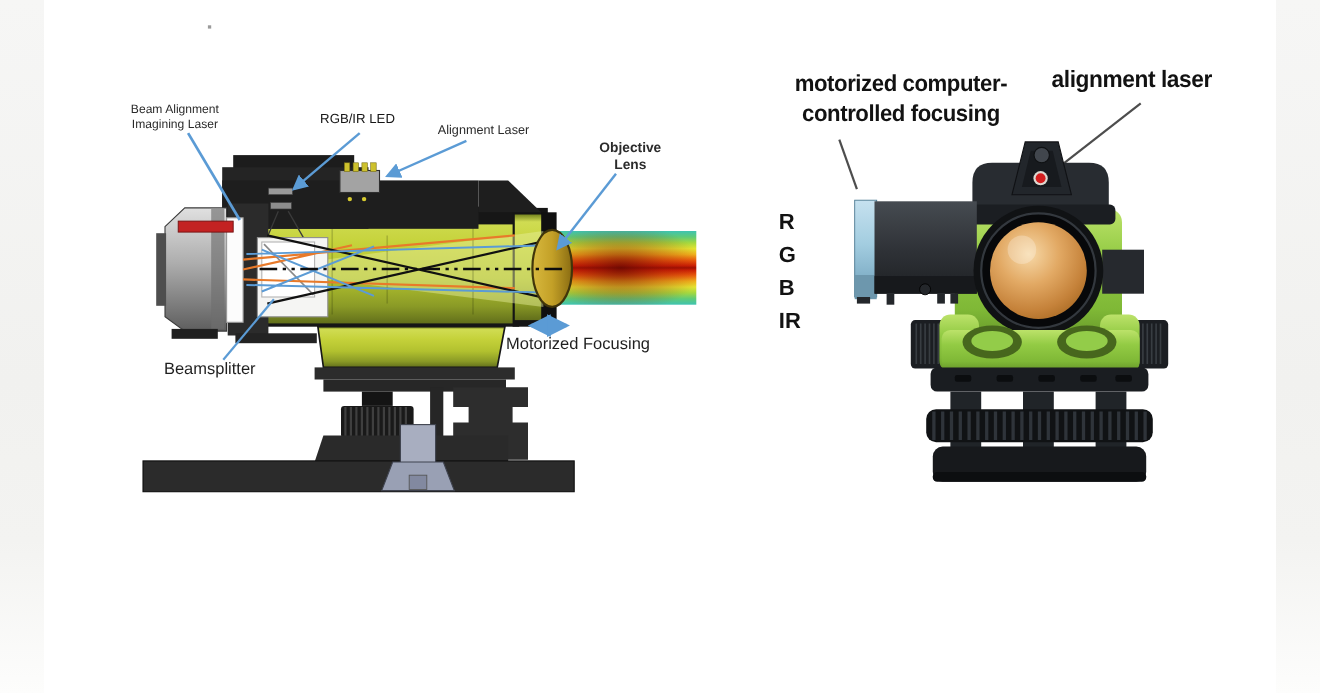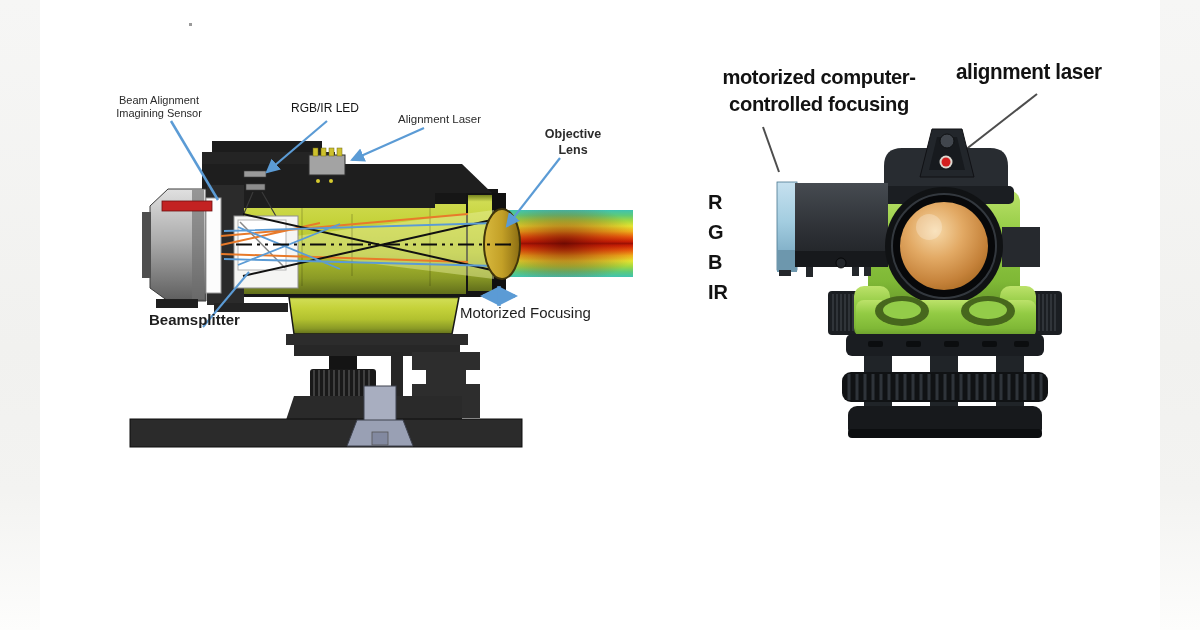--- a/index.html
+++ b/index.html
@@ -10,21 +10,21 @@
   .edge.left{left:0;}
   .edge.right{right:0;}
   .art{position:absolute;left:0;top:0;}
   .lbl{position:absolute;color:#222;white-space:nowrap;}
   .lbl.center{text-align:center;white-space:normal;}
   #lbl-beam-profiling{left:110px;top:94px;width:98px;font-size:11px;line-height:13px;color:#2b2b2b;}
   #lbl-rgb-ir-led{left:291px;top:101px;font-size:12px;color:#161616;}
   #lbl-alignment-left{left:398px;top:113px;font-size:11.5px;color:#2b2b2b;}
   #lbl-objective{left:535px;top:126px;width:76px;font-size:12.5px;line-height:16px;color:#2b2b2b;font-weight:bold;}
   #lbl-motor-focus{left:460px;top:304px;font-size:15px;color:#1f1f1f;}
-  #lbl-beamsplitter{left:149px;top:311px;font-size:15px;color:#1f1f1f;font-weight:bold;}
+  #lbl-beamsplitter{left:149px;top:327px;font-size:15px;color:#1f1f1f;}
   #lbl-motor-ccf{left:697px;top:63px;width:244px;font-weight:700;font-size:21px;line-height:27px;
                  color:#121212;letter-spacing:-0.4px;transform:scaleX(.96);transform-origin:center top;}
   #lbl-alignment-right{left:956px;top:60px;font-weight:700;font-size:21.5px;color:#121212;
                  letter-spacing:-0.4px;transform:scaleX(.96);transform-origin:left top;}
   #channel-list{left:708px;top:187px;width:34px;font-weight:700;font-size:20px;line-height:30px;color:#121212;}
   #artifact-dot{position:absolute;left:189px;top:23px;width:3px;height:3px;background:#9a9a9a;}
 </style>
 </head>
 <body>
 
@@ -261,21 +261,21 @@
         <rect x="842" y="372" width="206" height="30" rx="9" fill="#101214"></rect>
         <path d="M849,374 V400 M857,374 V400 M865,374 V400 M873,374 V400 M881,374 V400 M889,374 V400 M897,374 V400 M905,374 V400 M913,374 V400 M921,374 V400 M929,374 V400 M937,374 V400 M945,374 V400 M953,374 V400 M961,374 V400 M969,374 V400 M977,374 V400 M985,374 V400 M993,374 V400 M1001,374 V400 M1009,374 V400 M1017,374 V400 M1025,374 V400 M1033,374 V400 M1041,374 V400" stroke="#2f343a" stroke-width="3" fill="none"></path>
         <rect x="848" y="406" width="194" height="32" rx="9" fill="#17191c"></rect>
         <rect x="848" y="429" width="194" height="9" rx="4" fill="#0c0e10"></rect>
       </g>
     </g>
   </svg>
 
   <div class="lbl center" id="lbl-beam-profiling">
     <div>Beam Alignment</div>
-    <div>Imagining Sensor</div>
+    <div>Imagining Laser</div>
   </div>
 
   <div class="lbl" id="lbl-rgb-ir-led">RGB/IR LED</div>
 
   <div class="lbl" id="lbl-alignment-left">Alignment Laser</div>
 
   <div class="lbl center" id="lbl-objective">
     <div>Objective</div>
     <div>Lens</div>
   </div>

